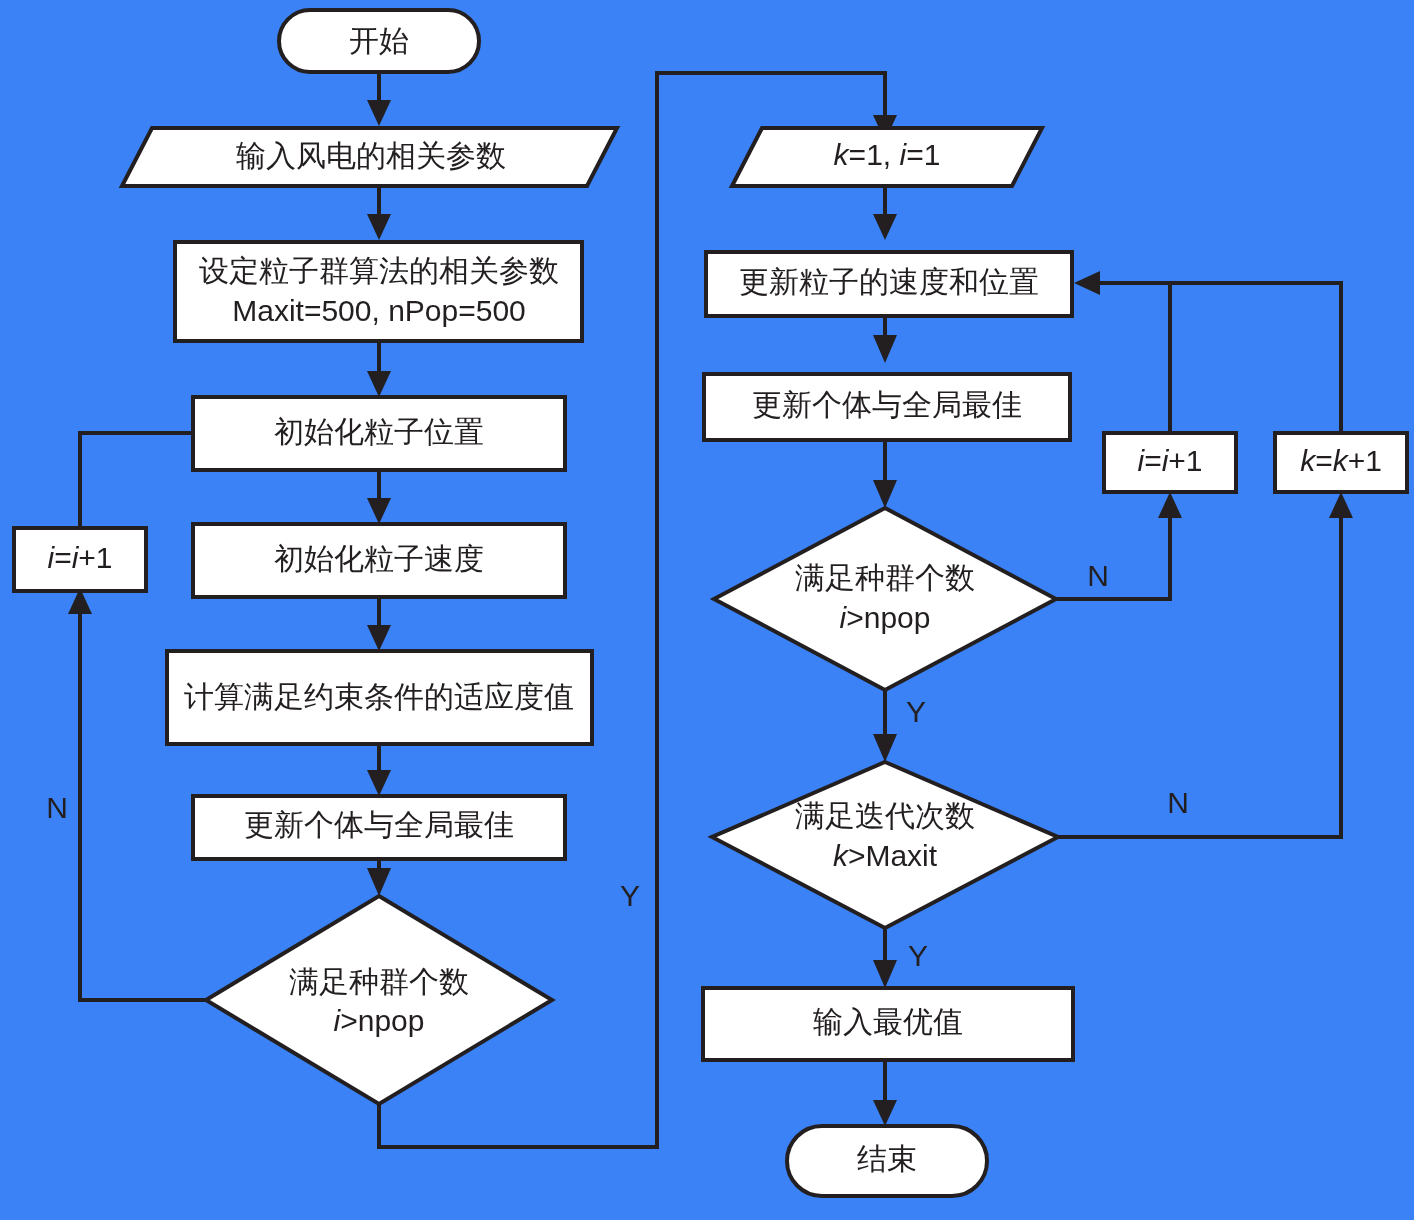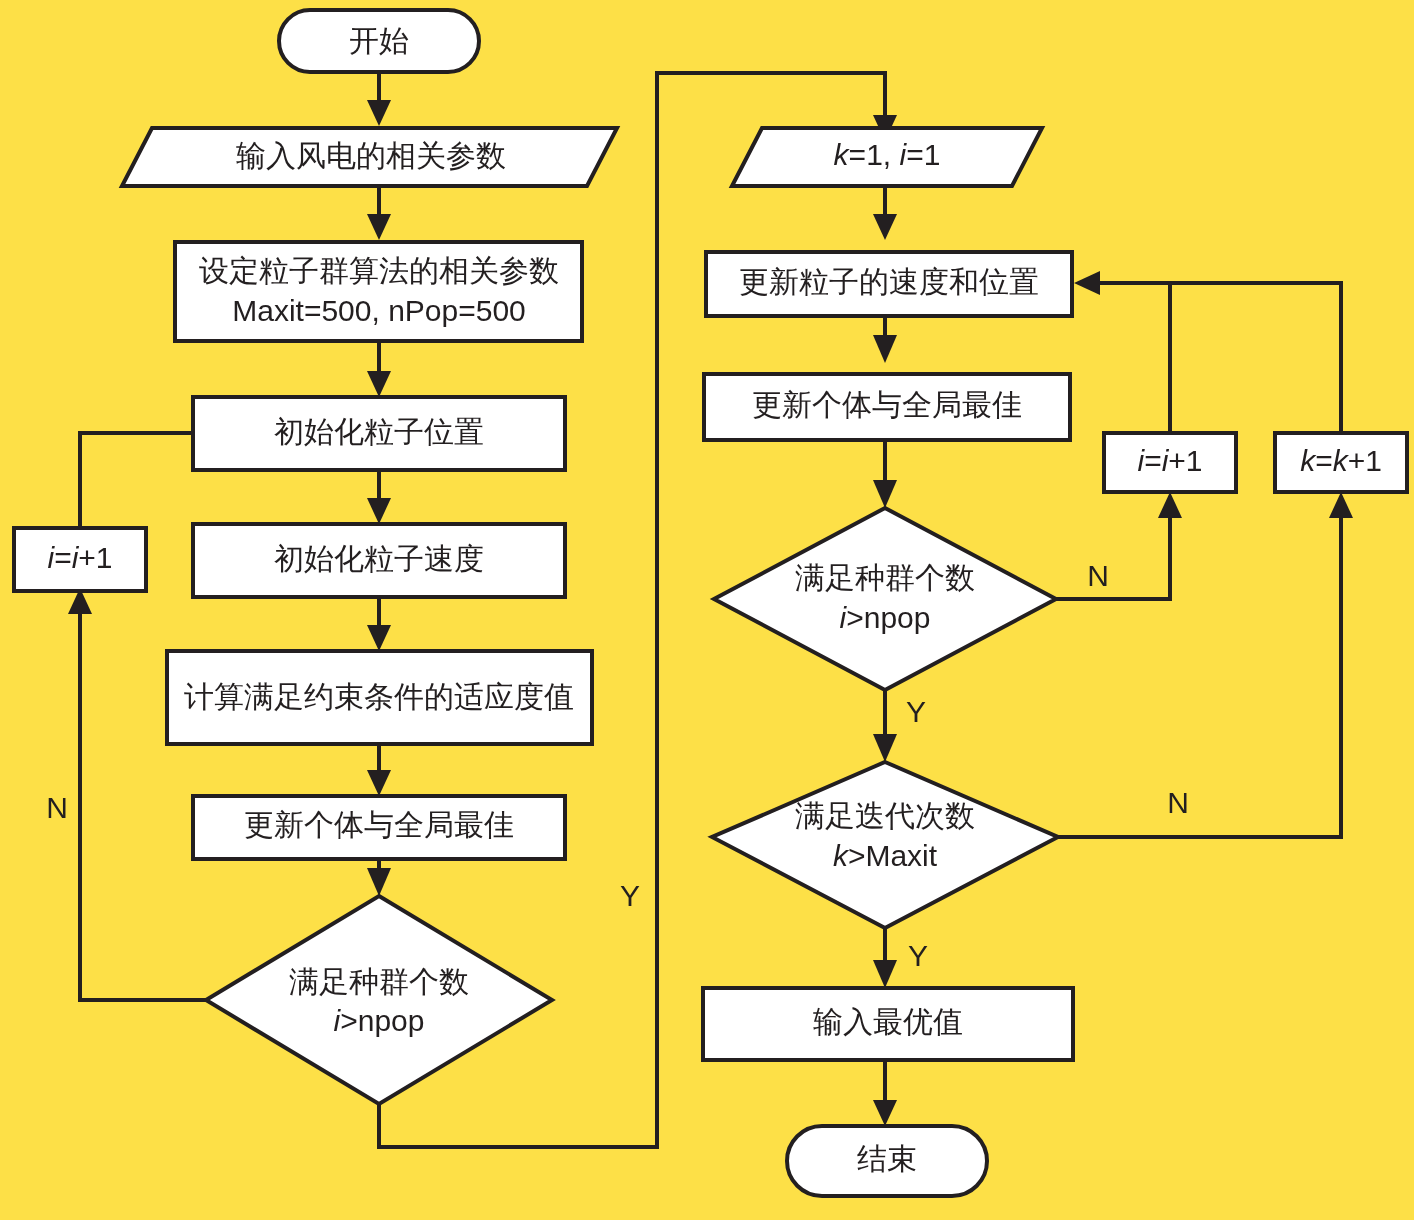--- a/index.html
+++ b/index.html
@@ -7,21 +7,21 @@
     padding: 0;
     background: #ffffff;
   }
   body {
     font-family: "Liberation Sans", sans-serif;
   }
   #flow-wrap {
     position: relative;
     width: 1414px;
     height: 1220px;
-    background: #fde047;
+    background: #3b82f6;
     overflow: hidden;
   }
   svg#flow-svg {
     display: block;
     width: 1414px;
     height: 1220px;
   }
   .shape {
     fill: #ffffff;
     stroke: #231f20;

